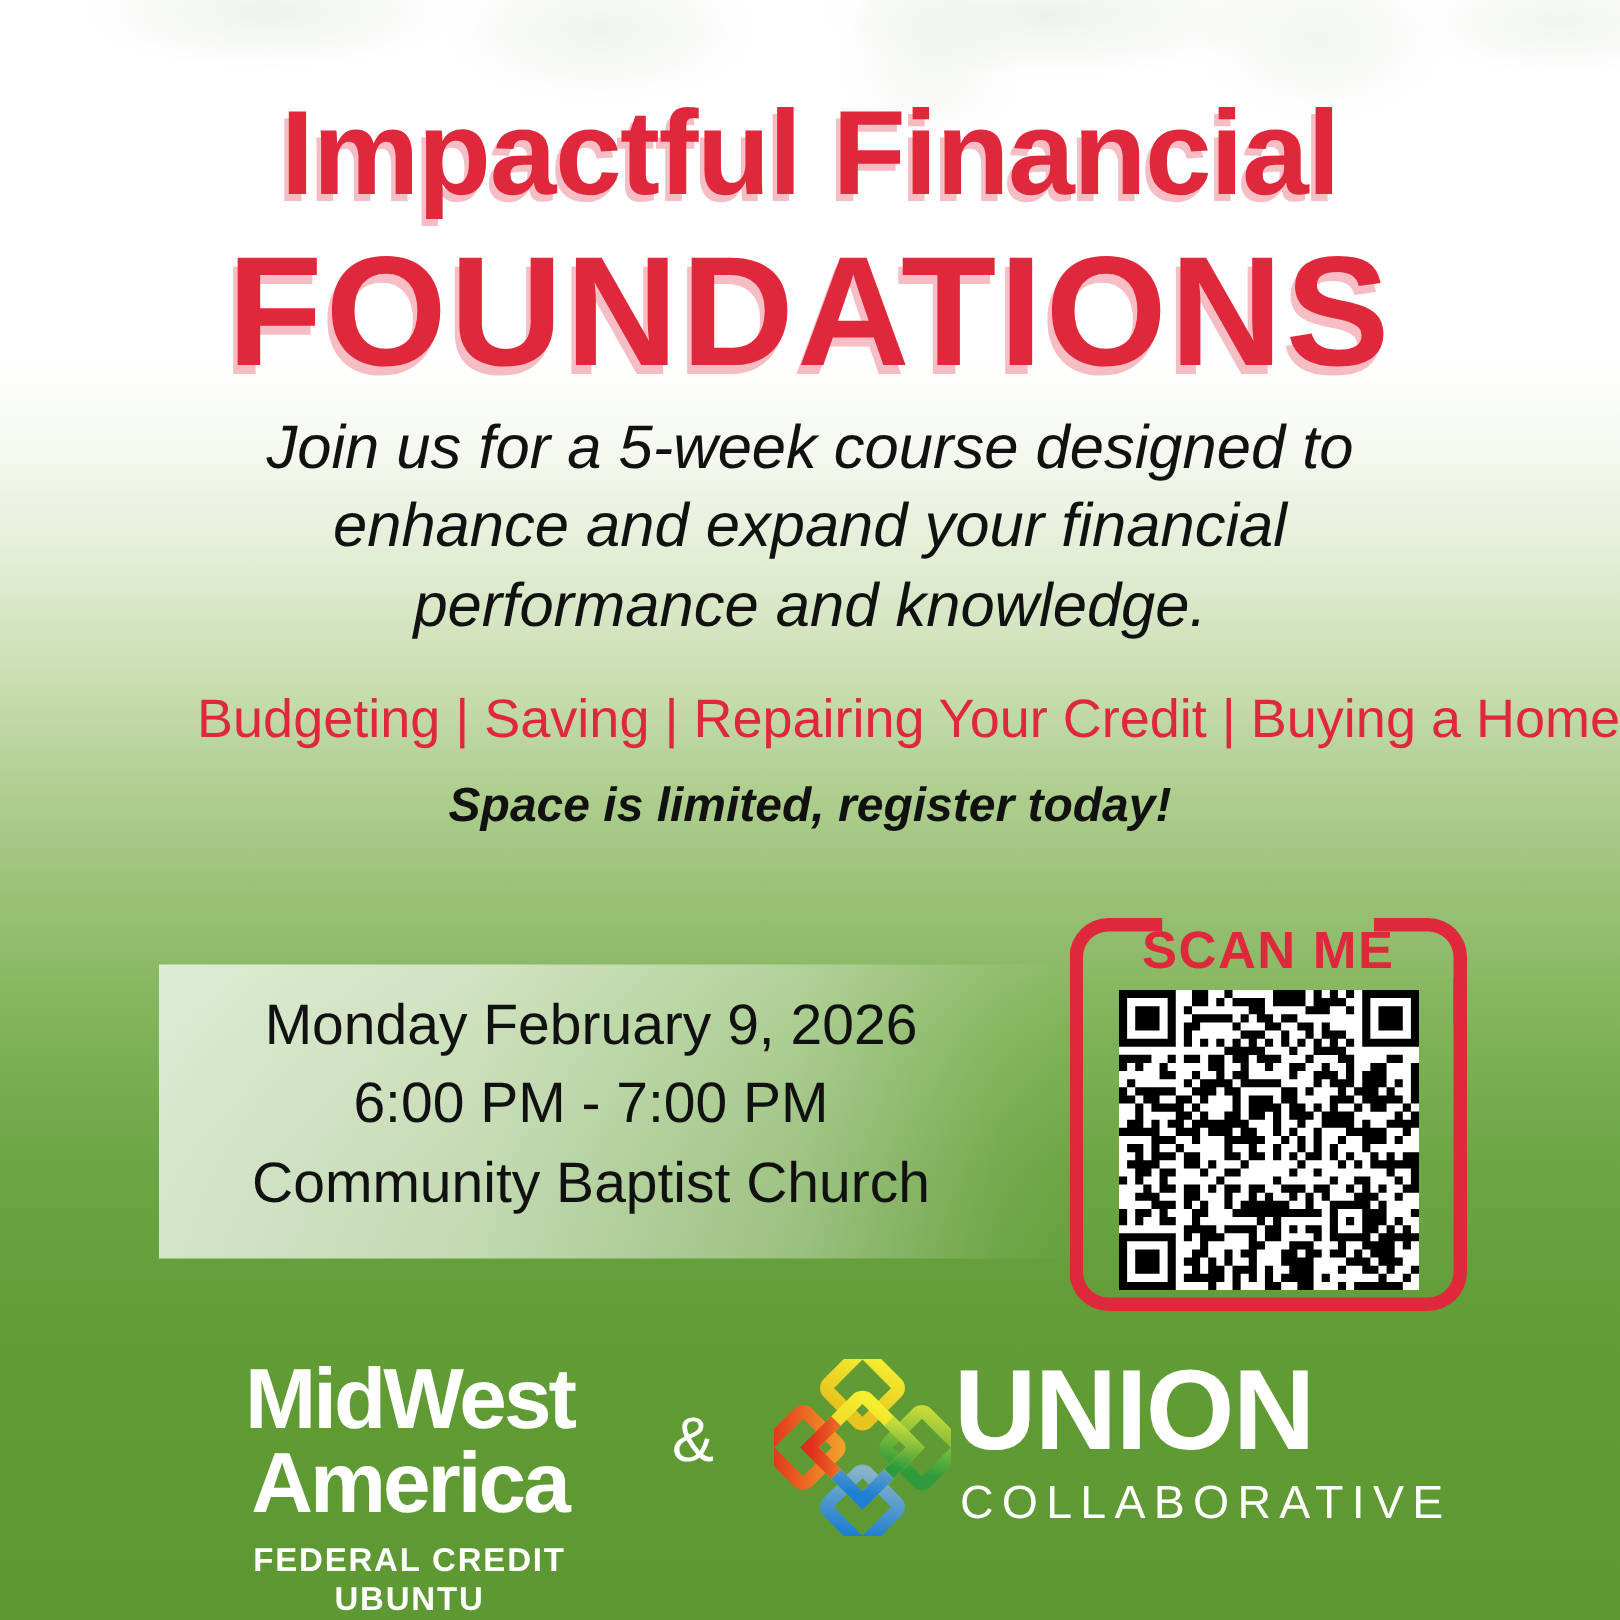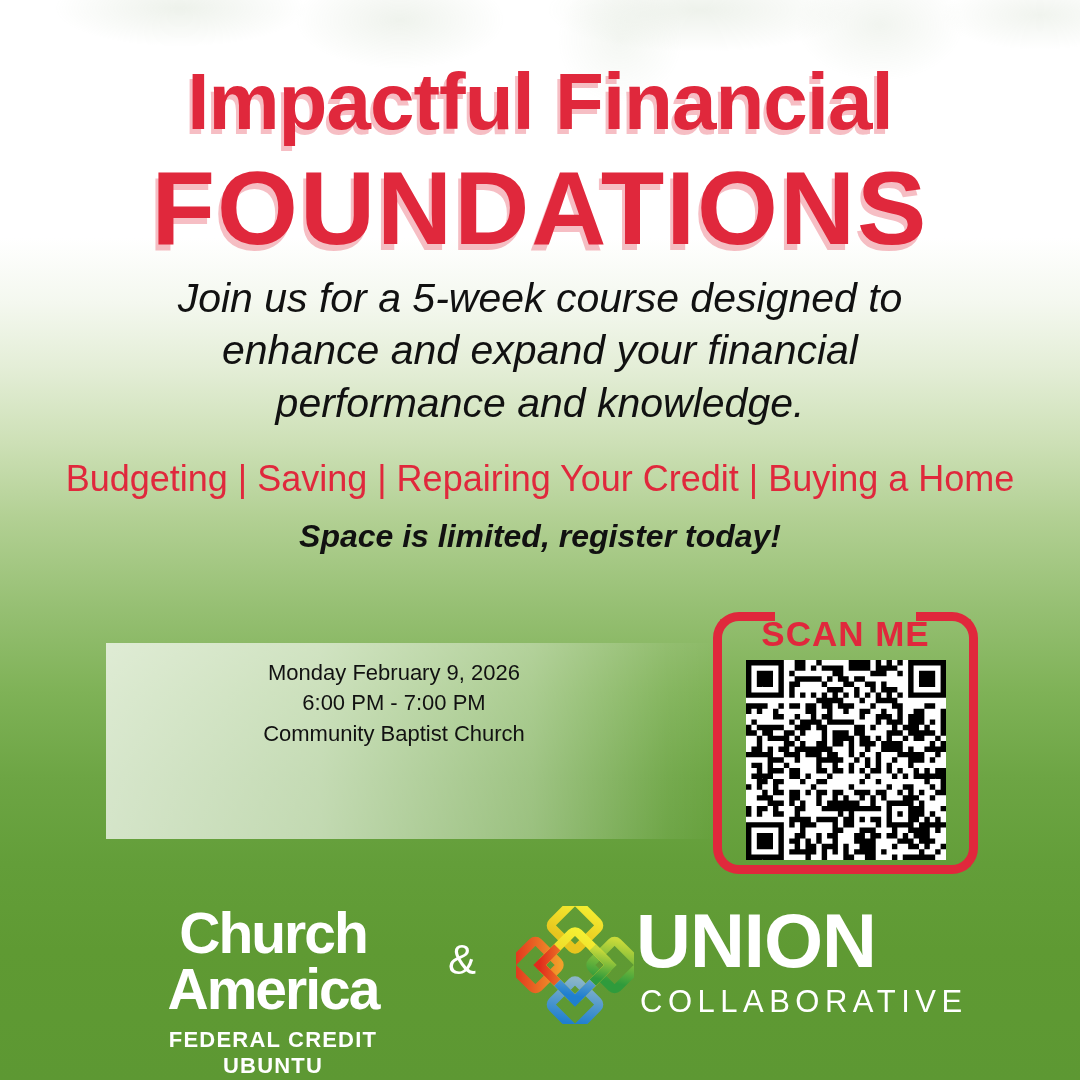--- a/index.html
+++ b/index.html
@@ -87,21 +87,21 @@
     line-height: 1.28;
     color: #111111;
   }
 
   
   .topics {
     position: absolute;
     left: 0;
     top: 458px;
     width: 1080px;
-    text-align: center;
+    text-align: right;
     font-size: 36px;
     color: #e0283c;
     white-space: nowrap;
   }
 
   
   .urgency {
     position: absolute;
     left: 0;
     top: 518px;
@@ -126,21 +126,21 @@
         rgba(255,255,255,.34) 70%,
         rgba(255,255,255,.06) 92%,
         rgba(255,255,255,0) 100%);
   }
   .details-text {
     position: absolute;
     left: 106px;
     top: 658px;
     width: 576px;
     text-align: center;
-    font-size: 22px;
+    font-size: 38px;
     line-height: 1.38;
     color: #111111;
   }
   .details-text div { white-space: nowrap; }
 
   
   .qr-block {
     position: absolute;
     left: 713px;
     top: 612px;
@@ -296,21 +296,21 @@
     <div class="scan-me">SCAN ME</div>
     <div class="qr-canvas" id="qr-canvas">
         <svg width="200" height="200" viewBox="0 0 200 200">
           <rect width="200" height="200" fill="#ffffff"></rect>
           <path d="M0.00 0.00h5.41v5.41h-5.41zM5.41 0.00h5.41v5.41h-5.41zM10.81 0.00h5.41v5.41h-5.41zM16.22 0.00h5.41v5.41h-5.41zM21.62 0.00h5.41v5.41h-5.41zM27.03 0.00h5.41v5.41h-5.41zM32.43 0.00h5.41v5.41h-5.41zM48.65 0.00h5.41v5.41h-5.41zM54.05 0.00h5.41v5.41h-5.41zM70.27 0.00h5.41v5.41h-5.41zM102.70 0.00h5.41v5.41h-5.41zM108.11 0.00h5.41v5.41h-5.41zM113.51 0.00h5.41v5.41h-5.41zM118.92 0.00h5.41v5.41h-5.41zM129.73 0.00h5.41v5.41h-5.41zM140.54 0.00h5.41v5.41h-5.41zM151.35 0.00h5.41v5.41h-5.41zM162.16 0.00h5.41v5.41h-5.41zM167.57 0.00h5.41v5.41h-5.41zM172.97 0.00h5.41v5.41h-5.41zM178.38 0.00h5.41v5.41h-5.41zM183.78 0.00h5.41v5.41h-5.41zM189.19 0.00h5.41v5.41h-5.41zM194.59 0.00h5.41v5.41h-5.41zM0.00 5.41h5.41v5.41h-5.41zM32.43 5.41h5.41v5.41h-5.41zM48.65 5.41h5.41v5.41h-5.41zM54.05 5.41h5.41v5.41h-5.41zM64.86 5.41h5.41v5.41h-5.41zM75.68 5.41h5.41v5.41h-5.41zM81.08 5.41h5.41v5.41h-5.41zM86.49 5.41h5.41v5.41h-5.41zM91.89 5.41h5.41v5.41h-5.41zM102.70 5.41h5.41v5.41h-5.41zM108.11 5.41h5.41v5.41h-5.41zM113.51 5.41h5.41v5.41h-5.41zM118.92 5.41h5.41v5.41h-5.41zM129.73 5.41h5.41v5.41h-5.41zM135.14 5.41h5.41v5.41h-5.41zM140.54 5.41h5.41v5.41h-5.41zM145.95 5.41h5.41v5.41h-5.41zM162.16 5.41h5.41v5.41h-5.41zM194.59 5.41h5.41v5.41h-5.41zM0.00 10.81h5.41v5.41h-5.41zM10.81 10.81h5.41v5.41h-5.41zM16.22 10.81h5.41v5.41h-5.41zM21.62 10.81h5.41v5.41h-5.41zM32.43 10.81h5.41v5.41h-5.41zM43.24 10.81h5.41v5.41h-5.41zM86.49 10.81h5.41v5.41h-5.41zM91.89 10.81h5.41v5.41h-5.41zM124.32 10.81h5.41v5.41h-5.41zM129.73 10.81h5.41v5.41h-5.41zM135.14 10.81h5.41v5.41h-5.41zM151.35 10.81h5.41v5.41h-5.41zM162.16 10.81h5.41v5.41h-5.41zM172.97 10.81h5.41v5.41h-5.41zM178.38 10.81h5.41v5.41h-5.41zM183.78 10.81h5.41v5.41h-5.41zM194.59 10.81h5.41v5.41h-5.41zM0.00 16.22h5.41v5.41h-5.41zM10.81 16.22h5.41v5.41h-5.41zM16.22 16.22h5.41v5.41h-5.41zM21.62 16.22h5.41v5.41h-5.41zM32.43 16.22h5.41v5.41h-5.41zM48.65 16.22h5.41v5.41h-5.41zM54.05 16.22h5.41v5.41h-5.41zM59.46 16.22h5.41v5.41h-5.41zM64.86 16.22h5.41v5.41h-5.41zM70.27 16.22h5.41v5.41h-5.41zM81.08 16.22h5.41v5.41h-5.41zM91.89 16.22h5.41v5.41h-5.41zM97.30 16.22h5.41v5.41h-5.41zM108.11 16.22h5.41v5.41h-5.41zM113.51 16.22h5.41v5.41h-5.41zM162.16 16.22h5.41v5.41h-5.41zM172.97 16.22h5.41v5.41h-5.41zM178.38 16.22h5.41v5.41h-5.41zM183.78 16.22h5.41v5.41h-5.41zM194.59 16.22h5.41v5.41h-5.41zM0.00 21.62h5.41v5.41h-5.41zM10.81 21.62h5.41v5.41h-5.41zM16.22 21.62h5.41v5.41h-5.41zM21.62 21.62h5.41v5.41h-5.41zM32.43 21.62h5.41v5.41h-5.41zM43.24 21.62h5.41v5.41h-5.41zM48.65 21.62h5.41v5.41h-5.41zM75.68 21.62h5.41v5.41h-5.41zM97.30 21.62h5.41v5.41h-5.41zM102.70 21.62h5.41v5.41h-5.41zM118.92 21.62h5.41v5.41h-5.41zM124.32 21.62h5.41v5.41h-5.41zM135.14 21.62h5.41v5.41h-5.41zM162.16 21.62h5.41v5.41h-5.41zM172.97 21.62h5.41v5.41h-5.41zM178.38 21.62h5.41v5.41h-5.41zM183.78 21.62h5.41v5.41h-5.41zM194.59 21.62h5.41v5.41h-5.41zM0.00 27.03h5.41v5.41h-5.41zM32.43 27.03h5.41v5.41h-5.41zM43.24 27.03h5.41v5.41h-5.41zM81.08 27.03h5.41v5.41h-5.41zM86.49 27.03h5.41v5.41h-5.41zM91.89 27.03h5.41v5.41h-5.41zM108.11 27.03h5.41v5.41h-5.41zM124.32 27.03h5.41v5.41h-5.41zM135.14 27.03h5.41v5.41h-5.41zM140.54 27.03h5.41v5.41h-5.41zM145.95 27.03h5.41v5.41h-5.41zM162.16 27.03h5.41v5.41h-5.41zM194.59 27.03h5.41v5.41h-5.41zM0.00 32.43h5.41v5.41h-5.41zM5.41 32.43h5.41v5.41h-5.41zM10.81 32.43h5.41v5.41h-5.41zM16.22 32.43h5.41v5.41h-5.41zM21.62 32.43h5.41v5.41h-5.41zM27.03 32.43h5.41v5.41h-5.41zM32.43 32.43h5.41v5.41h-5.41zM43.24 32.43h5.41v5.41h-5.41zM54.05 32.43h5.41v5.41h-5.41zM64.86 32.43h5.41v5.41h-5.41zM75.68 32.43h5.41v5.41h-5.41zM86.49 32.43h5.41v5.41h-5.41zM97.30 32.43h5.41v5.41h-5.41zM108.11 32.43h5.41v5.41h-5.41zM118.92 32.43h5.41v5.41h-5.41zM129.73 32.43h5.41v5.41h-5.41zM140.54 32.43h5.41v5.41h-5.41zM151.35 32.43h5.41v5.41h-5.41zM162.16 32.43h5.41v5.41h-5.41zM167.57 32.43h5.41v5.41h-5.41zM172.97 32.43h5.41v5.41h-5.41zM178.38 32.43h5.41v5.41h-5.41zM183.78 32.43h5.41v5.41h-5.41zM189.19 32.43h5.41v5.41h-5.41zM194.59 32.43h5.41v5.41h-5.41zM70.27 37.84h5.41v5.41h-5.41zM75.68 37.84h5.41v5.41h-5.41zM81.08 37.84h5.41v5.41h-5.41zM86.49 37.84h5.41v5.41h-5.41zM91.89 37.84h5.41v5.41h-5.41zM113.51 37.84h5.41v5.41h-5.41zM129.73 37.84h5.41v5.41h-5.41zM135.14 37.84h5.41v5.41h-5.41zM140.54 37.84h5.41v5.41h-5.41zM145.95 37.84h5.41v5.41h-5.41zM0.00 43.24h5.41v5.41h-5.41zM5.41 43.24h5.41v5.41h-5.41zM10.81 43.24h5.41v5.41h-5.41zM16.22 43.24h5.41v5.41h-5.41zM32.43 43.24h5.41v5.41h-5.41zM43.24 43.24h5.41v5.41h-5.41zM48.65 43.24h5.41v5.41h-5.41zM59.46 43.24h5.41v5.41h-5.41zM64.86 43.24h5.41v5.41h-5.41zM75.68 43.24h5.41v5.41h-5.41zM81.08 43.24h5.41v5.41h-5.41zM91.89 43.24h5.41v5.41h-5.41zM97.30 43.24h5.41v5.41h-5.41zM102.70 43.24h5.41v5.41h-5.41zM124.32 43.24h5.41v5.41h-5.41zM145.95 43.24h5.41v5.41h-5.41zM151.35 43.24h5.41v5.41h-5.41zM178.38 43.24h5.41v5.41h-5.41zM183.78 43.24h5.41v5.41h-5.41zM0.00 48.65h5.41v5.41h-5.41zM10.81 48.65h5.41v5.41h-5.41zM27.03 48.65h5.41v5.41h-5.41zM59.46 48.65h5.41v5.41h-5.41zM64.86 48.65h5.41v5.41h-5.41zM81.08 48.65h5.41v5.41h-5.41zM97.30 48.65h5.41v5.41h-5.41zM113.51 48.65h5.41v5.41h-5.41zM118.92 48.65h5.41v5.41h-5.41zM135.14 48.65h5.41v5.41h-5.41zM151.35 48.65h5.41v5.41h-5.41zM167.57 48.65h5.41v5.41h-5.41zM172.97 48.65h5.41v5.41h-5.41zM194.59 48.65h5.41v5.41h-5.41zM27.03 54.05h5.41v5.41h-5.41zM32.43 54.05h5.41v5.41h-5.41zM48.65 54.05h5.41v5.41h-5.41zM64.86 54.05h5.41v5.41h-5.41zM75.68 54.05h5.41v5.41h-5.41zM81.08 54.05h5.41v5.41h-5.41zM113.51 54.05h5.41v5.41h-5.41zM129.73 54.05h5.41v5.41h-5.41zM135.14 54.05h5.41v5.41h-5.41zM140.54 54.05h5.41v5.41h-5.41zM151.35 54.05h5.41v5.41h-5.41zM162.16 54.05h5.41v5.41h-5.41zM167.57 54.05h5.41v5.41h-5.41zM172.97 54.05h5.41v5.41h-5.41zM194.59 54.05h5.41v5.41h-5.41zM5.41 59.46h5.41v5.41h-5.41zM43.24 59.46h5.41v5.41h-5.41zM54.05 59.46h5.41v5.41h-5.41zM59.46 59.46h5.41v5.41h-5.41zM64.86 59.46h5.41v5.41h-5.41zM70.27 59.46h5.41v5.41h-5.41zM81.08 59.46h5.41v5.41h-5.41zM86.49 59.46h5.41v5.41h-5.41zM91.89 59.46h5.41v5.41h-5.41zM97.30 59.46h5.41v5.41h-5.41zM102.70 59.46h5.41v5.41h-5.41zM129.73 59.46h5.41v5.41h-5.41zM140.54 59.46h5.41v5.41h-5.41zM145.95 59.46h5.41v5.41h-5.41zM151.35 59.46h5.41v5.41h-5.41zM162.16 59.46h5.41v5.41h-5.41zM167.57 59.46h5.41v5.41h-5.41zM172.97 59.46h5.41v5.41h-5.41zM183.78 59.46h5.41v5.41h-5.41zM194.59 59.46h5.41v5.41h-5.41zM0.00 64.86h5.41v5.41h-5.41zM10.81 64.86h5.41v5.41h-5.41zM16.22 64.86h5.41v5.41h-5.41zM21.62 64.86h5.41v5.41h-5.41zM27.03 64.86h5.41v5.41h-5.41zM32.43 64.86h5.41v5.41h-5.41zM48.65 64.86h5.41v5.41h-5.41zM54.05 64.86h5.41v5.41h-5.41zM59.46 64.86h5.41v5.41h-5.41zM70.27 64.86h5.41v5.41h-5.41zM75.68 64.86h5.41v5.41h-5.41zM108.11 64.86h5.41v5.41h-5.41zM113.51 64.86h5.41v5.41h-5.41zM124.32 64.86h5.41v5.41h-5.41zM145.95 64.86h5.41v5.41h-5.41zM156.76 64.86h5.41v5.41h-5.41zM162.16 64.86h5.41v5.41h-5.41zM167.57 64.86h5.41v5.41h-5.41zM178.38 64.86h5.41v5.41h-5.41zM194.59 64.86h5.41v5.41h-5.41zM0.00 70.27h5.41v5.41h-5.41zM5.41 70.27h5.41v5.41h-5.41zM16.22 70.27h5.41v5.41h-5.41zM21.62 70.27h5.41v5.41h-5.41zM37.84 70.27h5.41v5.41h-5.41zM43.24 70.27h5.41v5.41h-5.41zM54.05 70.27h5.41v5.41h-5.41zM75.68 70.27h5.41v5.41h-5.41zM86.49 70.27h5.41v5.41h-5.41zM91.89 70.27h5.41v5.41h-5.41zM97.30 70.27h5.41v5.41h-5.41zM108.11 70.27h5.41v5.41h-5.41zM113.51 70.27h5.41v5.41h-5.41zM140.54 70.27h5.41v5.41h-5.41zM145.95 70.27h5.41v5.41h-5.41zM151.35 70.27h5.41v5.41h-5.41zM162.16 70.27h5.41v5.41h-5.41zM167.57 70.27h5.41v5.41h-5.41zM172.97 70.27h5.41v5.41h-5.41zM178.38 70.27h5.41v5.41h-5.41zM183.78 70.27h5.41v5.41h-5.41zM194.59 70.27h5.41v5.41h-5.41zM10.81 75.68h5.41v5.41h-5.41zM21.62 75.68h5.41v5.41h-5.41zM27.03 75.68h5.41v5.41h-5.41zM32.43 75.68h5.41v5.41h-5.41zM37.84 75.68h5.41v5.41h-5.41zM48.65 75.68h5.41v5.41h-5.41zM75.68 75.68h5.41v5.41h-5.41zM86.49 75.68h5.41v5.41h-5.41zM91.89 75.68h5.41v5.41h-5.41zM97.30 75.68h5.41v5.41h-5.41zM102.70 75.68h5.41v5.41h-5.41zM113.51 75.68h5.41v5.41h-5.41zM118.92 75.68h5.41v5.41h-5.41zM129.73 75.68h5.41v5.41h-5.41zM140.54 75.68h5.41v5.41h-5.41zM156.76 75.68h5.41v5.41h-5.41zM167.57 75.68h5.41v5.41h-5.41zM172.97 75.68h5.41v5.41h-5.41zM189.19 75.68h5.41v5.41h-5.41zM10.81 81.08h5.41v5.41h-5.41zM37.84 81.08h5.41v5.41h-5.41zM43.24 81.08h5.41v5.41h-5.41zM54.05 81.08h5.41v5.41h-5.41zM70.27 81.08h5.41v5.41h-5.41zM75.68 81.08h5.41v5.41h-5.41zM86.49 81.08h5.41v5.41h-5.41zM91.89 81.08h5.41v5.41h-5.41zM102.70 81.08h5.41v5.41h-5.41zM113.51 81.08h5.41v5.41h-5.41zM118.92 81.08h5.41v5.41h-5.41zM124.32 81.08h5.41v5.41h-5.41zM135.14 81.08h5.41v5.41h-5.41zM140.54 81.08h5.41v5.41h-5.41zM145.95 81.08h5.41v5.41h-5.41zM151.35 81.08h5.41v5.41h-5.41zM183.78 81.08h5.41v5.41h-5.41zM194.59 81.08h5.41v5.41h-5.41zM5.41 86.49h5.41v5.41h-5.41zM10.81 86.49h5.41v5.41h-5.41zM21.62 86.49h5.41v5.41h-5.41zM32.43 86.49h5.41v5.41h-5.41zM37.84 86.49h5.41v5.41h-5.41zM48.65 86.49h5.41v5.41h-5.41zM54.05 86.49h5.41v5.41h-5.41zM59.46 86.49h5.41v5.41h-5.41zM64.86 86.49h5.41v5.41h-5.41zM70.27 86.49h5.41v5.41h-5.41zM75.68 86.49h5.41v5.41h-5.41zM81.08 86.49h5.41v5.41h-5.41zM102.70 86.49h5.41v5.41h-5.41zM118.92 86.49h5.41v5.41h-5.41zM135.14 86.49h5.41v5.41h-5.41zM140.54 86.49h5.41v5.41h-5.41zM145.95 86.49h5.41v5.41h-5.41zM151.35 86.49h5.41v5.41h-5.41zM162.16 86.49h5.41v5.41h-5.41zM178.38 86.49h5.41v5.41h-5.41zM183.78 86.49h5.41v5.41h-5.41zM189.19 86.49h5.41v5.41h-5.41zM194.59 86.49h5.41v5.41h-5.41zM0.00 91.89h5.41v5.41h-5.41zM5.41 91.89h5.41v5.41h-5.41zM10.81 91.89h5.41v5.41h-5.41zM16.22 91.89h5.41v5.41h-5.41zM21.62 91.89h5.41v5.41h-5.41zM37.84 91.89h5.41v5.41h-5.41zM43.24 91.89h5.41v5.41h-5.41zM48.65 91.89h5.41v5.41h-5.41zM59.46 91.89h5.41v5.41h-5.41zM64.86 91.89h5.41v5.41h-5.41zM70.27 91.89h5.41v5.41h-5.41zM81.08 91.89h5.41v5.41h-5.41zM86.49 91.89h5.41v5.41h-5.41zM102.70 91.89h5.41v5.41h-5.41zM113.51 91.89h5.41v5.41h-5.41zM129.73 91.89h5.41v5.41h-5.41zM151.35 91.89h5.41v5.41h-5.41zM156.76 91.89h5.41v5.41h-5.41zM162.16 91.89h5.41v5.41h-5.41zM167.57 91.89h5.41v5.41h-5.41zM172.97 91.89h5.41v5.41h-5.41zM189.19 91.89h5.41v5.41h-5.41zM21.62 97.30h5.41v5.41h-5.41zM27.03 97.30h5.41v5.41h-5.41zM32.43 97.30h5.41v5.41h-5.41zM48.65 97.30h5.41v5.41h-5.41zM70.27 97.30h5.41v5.41h-5.41zM75.68 97.30h5.41v5.41h-5.41zM81.08 97.30h5.41v5.41h-5.41zM86.49 97.30h5.41v5.41h-5.41zM91.89 97.30h5.41v5.41h-5.41zM108.11 97.30h5.41v5.41h-5.41zM118.92 97.30h5.41v5.41h-5.41zM129.73 97.30h5.41v5.41h-5.41zM145.95 97.30h5.41v5.41h-5.41zM162.16 97.30h5.41v5.41h-5.41zM167.57 97.30h5.41v5.41h-5.41zM172.97 97.30h5.41v5.41h-5.41zM183.78 97.30h5.41v5.41h-5.41zM5.41 102.70h5.41v5.41h-5.41zM10.81 102.70h5.41v5.41h-5.41zM21.62 102.70h5.41v5.41h-5.41zM37.84 102.70h5.41v5.41h-5.41zM70.27 102.70h5.41v5.41h-5.41zM86.49 102.70h5.41v5.41h-5.41zM102.70 102.70h5.41v5.41h-5.41zM118.92 102.70h5.41v5.41h-5.41zM129.73 102.70h5.41v5.41h-5.41zM140.54 102.70h5.41v5.41h-5.41zM162.16 102.70h5.41v5.41h-5.41zM10.81 108.11h5.41v5.41h-5.41zM21.62 108.11h5.41v5.41h-5.41zM27.03 108.11h5.41v5.41h-5.41zM32.43 108.11h5.41v5.41h-5.41zM43.24 108.11h5.41v5.41h-5.41zM48.65 108.11h5.41v5.41h-5.41zM70.27 108.11h5.41v5.41h-5.41zM75.68 108.11h5.41v5.41h-5.41zM86.49 108.11h5.41v5.41h-5.41zM91.89 108.11h5.41v5.41h-5.41zM102.70 108.11h5.41v5.41h-5.41zM113.51 108.11h5.41v5.41h-5.41zM124.32 108.11h5.41v5.41h-5.41zM129.73 108.11h5.41v5.41h-5.41zM140.54 108.11h5.41v5.41h-5.41zM151.35 108.11h5.41v5.41h-5.41zM167.57 108.11h5.41v5.41h-5.41zM178.38 108.11h5.41v5.41h-5.41zM189.19 108.11h5.41v5.41h-5.41zM194.59 108.11h5.41v5.41h-5.41zM5.41 113.51h5.41v5.41h-5.41zM10.81 113.51h5.41v5.41h-5.41zM16.22 113.51h5.41v5.41h-5.41zM21.62 113.51h5.41v5.41h-5.41zM43.24 113.51h5.41v5.41h-5.41zM48.65 113.51h5.41v5.41h-5.41zM59.46 113.51h5.41v5.41h-5.41zM81.08 113.51h5.41v5.41h-5.41zM118.92 113.51h5.41v5.41h-5.41zM145.95 113.51h5.41v5.41h-5.41zM156.76 113.51h5.41v5.41h-5.41zM167.57 113.51h5.41v5.41h-5.41zM172.97 113.51h5.41v5.41h-5.41zM178.38 113.51h5.41v5.41h-5.41zM183.78 113.51h5.41v5.41h-5.41zM189.19 113.51h5.41v5.41h-5.41zM194.59 113.51h5.41v5.41h-5.41zM10.81 118.92h5.41v5.41h-5.41zM16.22 118.92h5.41v5.41h-5.41zM27.03 118.92h5.41v5.41h-5.41zM32.43 118.92h5.41v5.41h-5.41zM54.05 118.92h5.41v5.41h-5.41zM70.27 118.92h5.41v5.41h-5.41zM75.68 118.92h5.41v5.41h-5.41zM113.51 118.92h5.41v5.41h-5.41zM129.73 118.92h5.41v5.41h-5.41zM178.38 118.92h5.41v5.41h-5.41zM194.59 118.92h5.41v5.41h-5.41zM0.00 124.32h5.41v5.41h-5.41zM10.81 124.32h5.41v5.41h-5.41zM27.03 124.32h5.41v5.41h-5.41zM64.86 124.32h5.41v5.41h-5.41zM102.70 124.32h5.41v5.41h-5.41zM140.54 124.32h5.41v5.41h-5.41zM156.76 124.32h5.41v5.41h-5.41zM162.16 124.32h5.41v5.41h-5.41zM183.78 124.32h5.41v5.41h-5.41zM194.59 124.32h5.41v5.41h-5.41zM16.22 129.73h5.41v5.41h-5.41zM27.03 129.73h5.41v5.41h-5.41zM32.43 129.73h5.41v5.41h-5.41zM43.24 129.73h5.41v5.41h-5.41zM48.65 129.73h5.41v5.41h-5.41zM59.46 129.73h5.41v5.41h-5.41zM70.27 129.73h5.41v5.41h-5.41zM75.68 129.73h5.41v5.41h-5.41zM86.49 129.73h5.41v5.41h-5.41zM91.89 129.73h5.41v5.41h-5.41zM108.11 129.73h5.41v5.41h-5.41zM113.51 129.73h5.41v5.41h-5.41zM118.92 129.73h5.41v5.41h-5.41zM129.73 129.73h5.41v5.41h-5.41zM135.14 129.73h5.41v5.41h-5.41zM151.35 129.73h5.41v5.41h-5.41zM162.16 129.73h5.41v5.41h-5.41zM172.97 129.73h5.41v5.41h-5.41zM189.19 129.73h5.41v5.41h-5.41zM194.59 129.73h5.41v5.41h-5.41zM10.81 135.14h5.41v5.41h-5.41zM16.22 135.14h5.41v5.41h-5.41zM21.62 135.14h5.41v5.41h-5.41zM43.24 135.14h5.41v5.41h-5.41zM48.65 135.14h5.41v5.41h-5.41zM70.27 135.14h5.41v5.41h-5.41zM86.49 135.14h5.41v5.41h-5.41zM97.30 135.14h5.41v5.41h-5.41zM113.51 135.14h5.41v5.41h-5.41zM124.32 135.14h5.41v5.41h-5.41zM135.14 135.14h5.41v5.41h-5.41zM156.76 135.14h5.41v5.41h-5.41zM162.16 135.14h5.41v5.41h-5.41zM167.57 135.14h5.41v5.41h-5.41zM183.78 135.14h5.41v5.41h-5.41zM21.62 140.54h5.41v5.41h-5.41zM27.03 140.54h5.41v5.41h-5.41zM32.43 140.54h5.41v5.41h-5.41zM43.24 140.54h5.41v5.41h-5.41zM54.05 140.54h5.41v5.41h-5.41zM70.27 140.54h5.41v5.41h-5.41zM81.08 140.54h5.41v5.41h-5.41zM86.49 140.54h5.41v5.41h-5.41zM91.89 140.54h5.41v5.41h-5.41zM97.30 140.54h5.41v5.41h-5.41zM102.70 140.54h5.41v5.41h-5.41zM108.11 140.54h5.41v5.41h-5.41zM124.32 140.54h5.41v5.41h-5.41zM140.54 140.54h5.41v5.41h-5.41zM145.95 140.54h5.41v5.41h-5.41zM151.35 140.54h5.41v5.41h-5.41zM156.76 140.54h5.41v5.41h-5.41zM162.16 140.54h5.41v5.41h-5.41zM172.97 140.54h5.41v5.41h-5.41zM0.00 145.95h5.41v5.41h-5.41zM10.81 145.95h5.41v5.41h-5.41zM16.22 145.95h5.41v5.41h-5.41zM27.03 145.95h5.41v5.41h-5.41zM48.65 145.95h5.41v5.41h-5.41zM54.05 145.95h5.41v5.41h-5.41zM75.68 145.95h5.41v5.41h-5.41zM81.08 145.95h5.41v5.41h-5.41zM86.49 145.95h5.41v5.41h-5.41zM91.89 145.95h5.41v5.41h-5.41zM97.30 145.95h5.41v5.41h-5.41zM102.70 145.95h5.41v5.41h-5.41zM108.11 145.95h5.41v5.41h-5.41zM113.51 145.95h5.41v5.41h-5.41zM118.92 145.95h5.41v5.41h-5.41zM124.32 145.95h5.41v5.41h-5.41zM129.73 145.95h5.41v5.41h-5.41zM140.54 145.95h5.41v5.41h-5.41zM162.16 145.95h5.41v5.41h-5.41zM167.57 145.95h5.41v5.41h-5.41zM172.97 145.95h5.41v5.41h-5.41zM194.59 145.95h5.41v5.41h-5.41zM0.00 151.35h5.41v5.41h-5.41zM10.81 151.35h5.41v5.41h-5.41zM27.03 151.35h5.41v5.41h-5.41zM32.43 151.35h5.41v5.41h-5.41zM48.65 151.35h5.41v5.41h-5.41zM91.89 151.35h5.41v5.41h-5.41zM102.70 151.35h5.41v5.41h-5.41zM140.54 151.35h5.41v5.41h-5.41zM151.35 151.35h5.41v5.41h-5.41zM162.16 151.35h5.41v5.41h-5.41zM167.57 151.35h5.41v5.41h-5.41zM172.97 151.35h5.41v5.41h-5.41zM183.78 151.35h5.41v5.41h-5.41zM43.24 156.76h5.41v5.41h-5.41zM48.65 156.76h5.41v5.41h-5.41zM54.05 156.76h5.41v5.41h-5.41zM59.46 156.76h5.41v5.41h-5.41zM70.27 156.76h5.41v5.41h-5.41zM75.68 156.76h5.41v5.41h-5.41zM81.08 156.76h5.41v5.41h-5.41zM86.49 156.76h5.41v5.41h-5.41zM97.30 156.76h5.41v5.41h-5.41zM102.70 156.76h5.41v5.41h-5.41zM113.51 156.76h5.41v5.41h-5.41zM124.32 156.76h5.41v5.41h-5.41zM129.73 156.76h5.41v5.41h-5.41zM140.54 156.76h5.41v5.41h-5.41zM162.16 156.76h5.41v5.41h-5.41zM167.57 156.76h5.41v5.41h-5.41zM178.38 156.76h5.41v5.41h-5.41zM189.19 156.76h5.41v5.41h-5.41zM0.00 162.16h5.41v5.41h-5.41zM5.41 162.16h5.41v5.41h-5.41zM10.81 162.16h5.41v5.41h-5.41zM16.22 162.16h5.41v5.41h-5.41zM21.62 162.16h5.41v5.41h-5.41zM27.03 162.16h5.41v5.41h-5.41zM32.43 162.16h5.41v5.41h-5.41zM43.24 162.16h5.41v5.41h-5.41zM54.05 162.16h5.41v5.41h-5.41zM59.46 162.16h5.41v5.41h-5.41zM64.86 162.16h5.41v5.41h-5.41zM86.49 162.16h5.41v5.41h-5.41zM97.30 162.16h5.41v5.41h-5.41zM102.70 162.16h5.41v5.41h-5.41zM129.73 162.16h5.41v5.41h-5.41zM140.54 162.16h5.41v5.41h-5.41zM145.95 162.16h5.41v5.41h-5.41zM151.35 162.16h5.41v5.41h-5.41zM156.76 162.16h5.41v5.41h-5.41zM162.16 162.16h5.41v5.41h-5.41zM172.97 162.16h5.41v5.41h-5.41zM178.38 162.16h5.41v5.41h-5.41zM183.78 162.16h5.41v5.41h-5.41zM189.19 162.16h5.41v5.41h-5.41zM194.59 162.16h5.41v5.41h-5.41zM0.00 167.57h5.41v5.41h-5.41zM32.43 167.57h5.41v5.41h-5.41zM54.05 167.57h5.41v5.41h-5.41zM86.49 167.57h5.41v5.41h-5.41zM91.89 167.57h5.41v5.41h-5.41zM113.51 167.57h5.41v5.41h-5.41zM118.92 167.57h5.41v5.41h-5.41zM124.32 167.57h5.41v5.41h-5.41zM145.95 167.57h5.41v5.41h-5.41zM162.16 167.57h5.41v5.41h-5.41zM167.57 167.57h5.41v5.41h-5.41zM172.97 167.57h5.41v5.41h-5.41zM178.38 167.57h5.41v5.41h-5.41zM189.19 167.57h5.41v5.41h-5.41zM0.00 172.97h5.41v5.41h-5.41zM10.81 172.97h5.41v5.41h-5.41zM16.22 172.97h5.41v5.41h-5.41zM21.62 172.97h5.41v5.41h-5.41zM32.43 172.97h5.41v5.41h-5.41zM48.65 172.97h5.41v5.41h-5.41zM54.05 172.97h5.41v5.41h-5.41zM70.27 172.97h5.41v5.41h-5.41zM81.08 172.97h5.41v5.41h-5.41zM86.49 172.97h5.41v5.41h-5.41zM108.11 172.97h5.41v5.41h-5.41zM113.51 172.97h5.41v5.41h-5.41zM124.32 172.97h5.41v5.41h-5.41zM129.73 172.97h5.41v5.41h-5.41zM140.54 172.97h5.41v5.41h-5.41zM145.95 172.97h5.41v5.41h-5.41zM156.76 172.97h5.41v5.41h-5.41zM167.57 172.97h5.41v5.41h-5.41zM172.97 172.97h5.41v5.41h-5.41zM178.38 172.97h5.41v5.41h-5.41zM0.00 178.38h5.41v5.41h-5.41zM10.81 178.38h5.41v5.41h-5.41zM16.22 178.38h5.41v5.41h-5.41zM21.62 178.38h5.41v5.41h-5.41zM32.43 178.38h5.41v5.41h-5.41zM43.24 178.38h5.41v5.41h-5.41zM48.65 178.38h5.41v5.41h-5.41zM59.46 178.38h5.41v5.41h-5.41zM70.27 178.38h5.41v5.41h-5.41zM86.49 178.38h5.41v5.41h-5.41zM108.11 178.38h5.41v5.41h-5.41zM113.51 178.38h5.41v5.41h-5.41zM118.92 178.38h5.41v5.41h-5.41zM124.32 178.38h5.41v5.41h-5.41zM151.35 178.38h5.41v5.41h-5.41zM156.76 178.38h5.41v5.41h-5.41zM162.16 178.38h5.41v5.41h-5.41zM172.97 178.38h5.41v5.41h-5.41zM178.38 178.38h5.41v5.41h-5.41zM183.78 178.38h5.41v5.41h-5.41zM0.00 183.78h5.41v5.41h-5.41zM10.81 183.78h5.41v5.41h-5.41zM16.22 183.78h5.41v5.41h-5.41zM21.62 183.78h5.41v5.41h-5.41zM32.43 183.78h5.41v5.41h-5.41zM48.65 183.78h5.41v5.41h-5.41zM59.46 183.78h5.41v5.41h-5.41zM64.86 183.78h5.41v5.41h-5.41zM75.68 183.78h5.41v5.41h-5.41zM81.08 183.78h5.41v5.41h-5.41zM86.49 183.78h5.41v5.41h-5.41zM97.30 183.78h5.41v5.41h-5.41zM113.51 183.78h5.41v5.41h-5.41zM118.92 183.78h5.41v5.41h-5.41zM124.32 183.78h5.41v5.41h-5.41zM145.95 183.78h5.41v5.41h-5.41zM162.16 183.78h5.41v5.41h-5.41zM167.57 183.78h5.41v5.41h-5.41zM178.38 183.78h5.41v5.41h-5.41zM194.59 183.78h5.41v5.41h-5.41zM0.00 189.19h5.41v5.41h-5.41zM32.43 189.19h5.41v5.41h-5.41zM43.24 189.19h5.41v5.41h-5.41zM48.65 189.19h5.41v5.41h-5.41zM54.05 189.19h5.41v5.41h-5.41zM59.46 189.19h5.41v5.41h-5.41zM64.86 189.19h5.41v5.41h-5.41zM75.68 189.19h5.41v5.41h-5.41zM86.49 189.19h5.41v5.41h-5.41zM97.30 189.19h5.41v5.41h-5.41zM108.11 189.19h5.41v5.41h-5.41zM113.51 189.19h5.41v5.41h-5.41zM118.92 189.19h5.41v5.41h-5.41zM124.32 189.19h5.41v5.41h-5.41zM135.14 189.19h5.41v5.41h-5.41zM172.97 189.19h5.41v5.41h-5.41zM189.19 189.19h5.41v5.41h-5.41zM0.00 194.59h5.41v5.41h-5.41zM5.41 194.59h5.41v5.41h-5.41zM10.81 194.59h5.41v5.41h-5.41zM16.22 194.59h5.41v5.41h-5.41zM21.62 194.59h5.41v5.41h-5.41zM27.03 194.59h5.41v5.41h-5.41zM32.43 194.59h5.41v5.41h-5.41zM59.46 194.59h5.41v5.41h-5.41zM75.68 194.59h5.41v5.41h-5.41zM97.30 194.59h5.41v5.41h-5.41zM102.70 194.59h5.41v5.41h-5.41zM118.92 194.59h5.41v5.41h-5.41zM124.32 194.59h5.41v5.41h-5.41zM145.95 194.59h5.41v5.41h-5.41zM156.76 194.59h5.41v5.41h-5.41zM162.16 194.59h5.41v5.41h-5.41zM167.57 194.59h5.41v5.41h-5.41zM172.97 194.59h5.41v5.41h-5.41zM178.38 194.59h5.41v5.41h-5.41zM183.78 194.59h5.41v5.41h-5.41z" fill="#000000"></path>
         </svg>
       </div>
   </div>
 
   <div class="logo-mwa">
-    <div class="mwa-line1">Church</div>
+    <div class="mwa-line1">MidWest</div>
     <div class="mwa-line2">America</div>
     <div class="mwa-line3">FEDERAL CREDIT UBUNTU</div>
   </div>
 
   <div class="amp">&amp;</div>
 
   <div class="knot-mark">
     <svg viewBox="0 0 118 118" width="118" height="118" aria-hidden="true">
       <defs>
         <linearGradient id="gTop" x1="0" y1="0" x2="0.4" y2="1">

